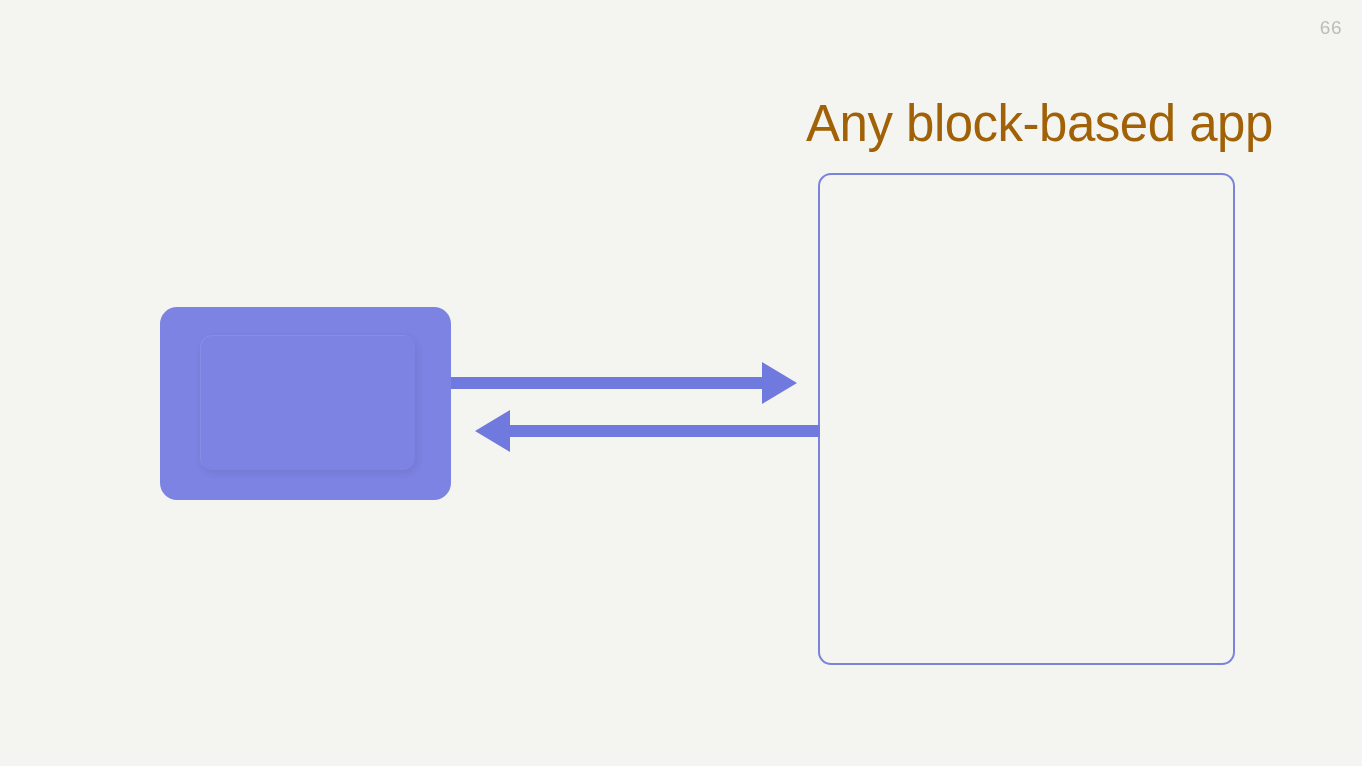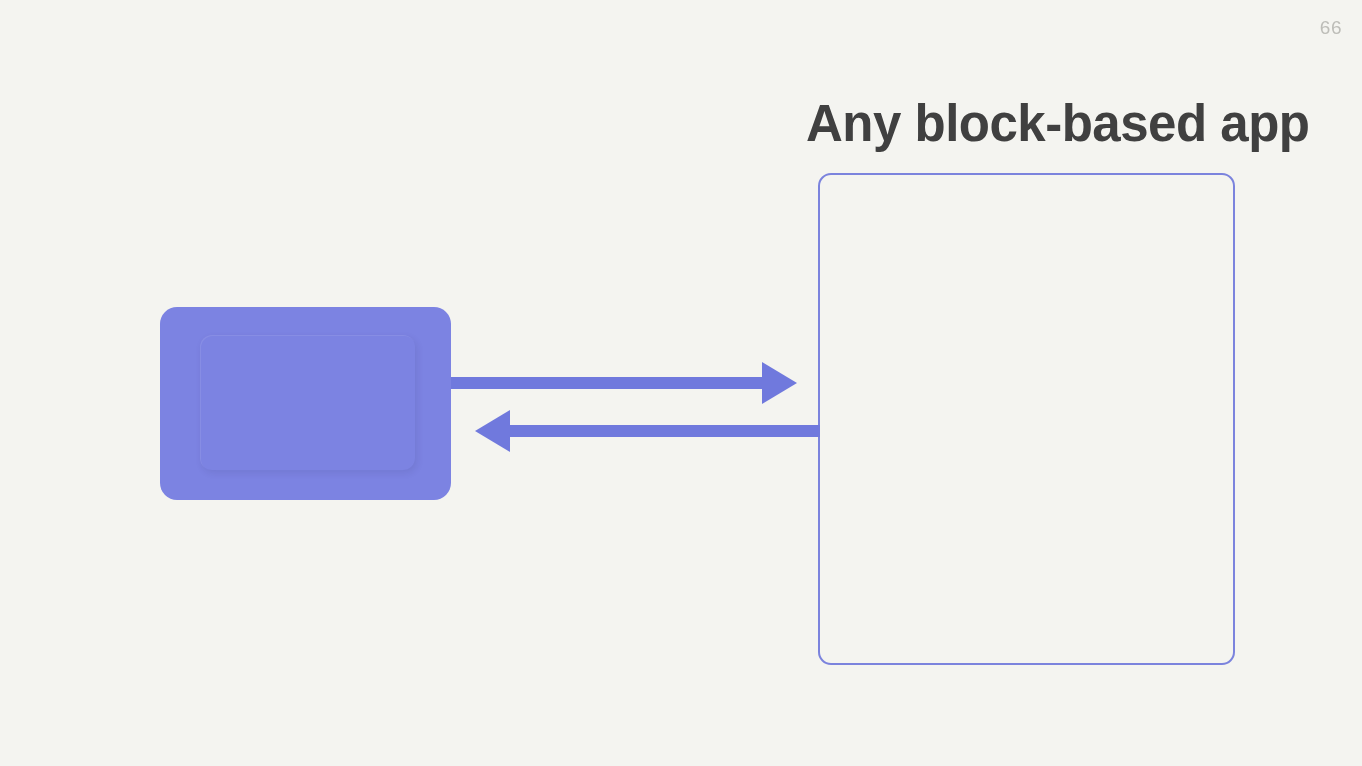--- a/index.html
+++ b/index.html
@@ -30,23 +30,23 @@
     font-size: 19px;
     letter-spacing: 0.5px;
     color: #bdbdb8;
     font-family: "Liberation Sans", sans-serif;
     user-select: none;
   }
 
   
   .label {
     position: absolute;
-    color: #404040;
+    color: #a16207;
     font-family: "Liberation Sans", sans-serif;
-    font-weight: 700;
+    font-weight: 400;
     white-space: nowrap;
     letter-spacing: -0.5px;
   }
   .label-left {
     left: 200px;
     top: 233px;
     font-size: 49px;
   }
   .label-right {
     left: 806px;

